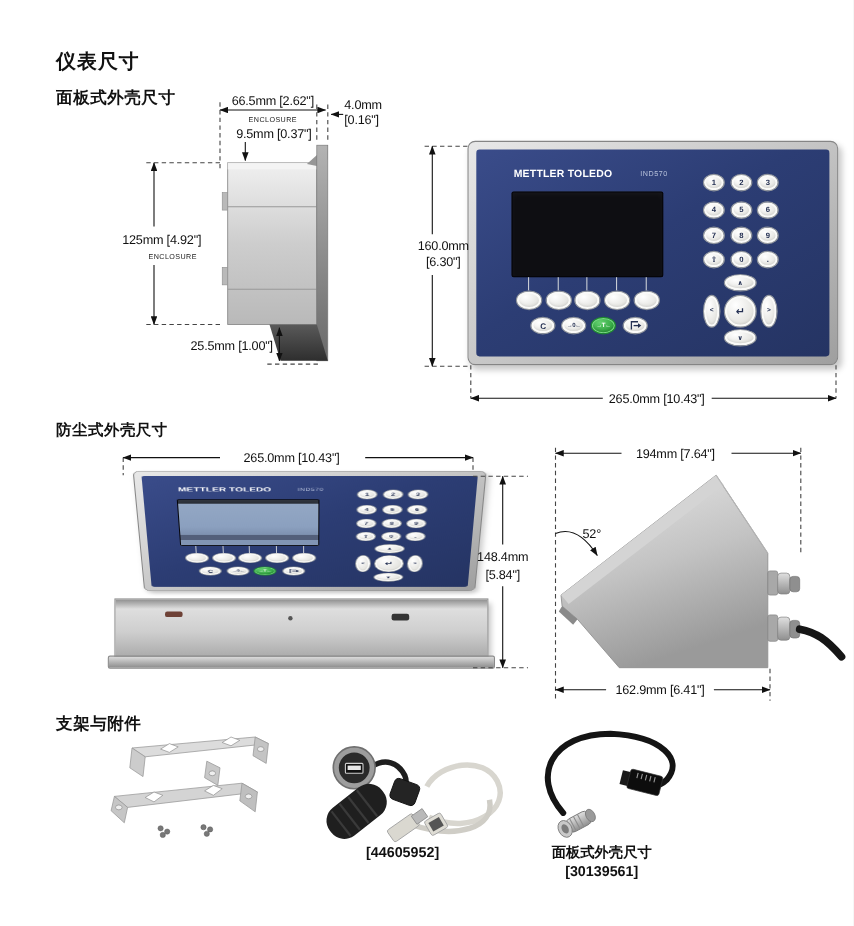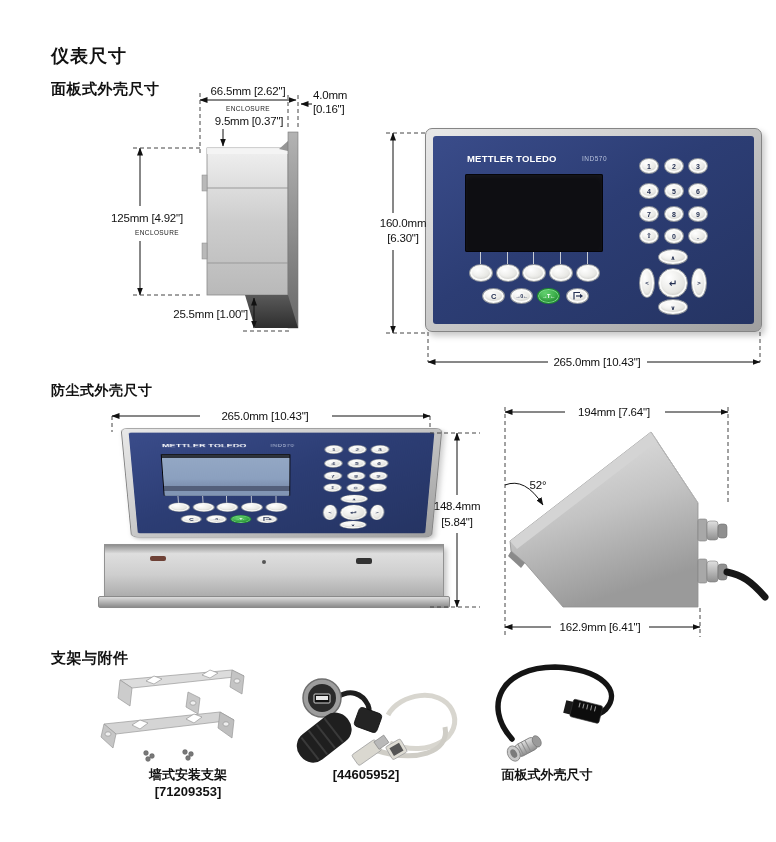--- a/index.html
+++ b/index.html
@@ -399,24 +399,21 @@
       <rect x="46" y="86" width="20" height="13" rx="3" fill="url(#gMetal)" stroke="#777" stroke-width="0.8"></rect>
       <line x1="50" y1="86" x2="50" y2="99" stroke="#8d8d8d" stroke-width="1"></line>
       <line x1="54" y1="86" x2="54" y2="99" stroke="#8d8d8d" stroke-width="1"></line>
       <line x1="58" y1="86" x2="58" y2="99" stroke="#8d8d8d" stroke-width="1"></line>
       <ellipse cx="42" cy="92.5" rx="6" ry="8" fill="#c9c9c9" stroke="#808080" stroke-width="0.8"></ellipse>
       <ellipse cx="42" cy="92.5" rx="3" ry="4.5" fill="#7c7c7c"></ellipse>
       <ellipse cx="68" cy="92.5" rx="4" ry="6" fill="#9a9a9a" stroke="#777" stroke-width="0.7"></ellipse>
     </g>
   </svg>
 
-  <div class="caption cap1">
-    <div>墙式安装支架</div>
-    <div>[71209353]</div>
-  </div>
   <div class="caption cap2">
     <div>[44605952]</div>
   </div>
   <div class="caption cap3">
     <div>面板式外壳尺寸</div>
+    <div>[30139561]</div>
   </div>
 
 </div>
 
 </body></html>

